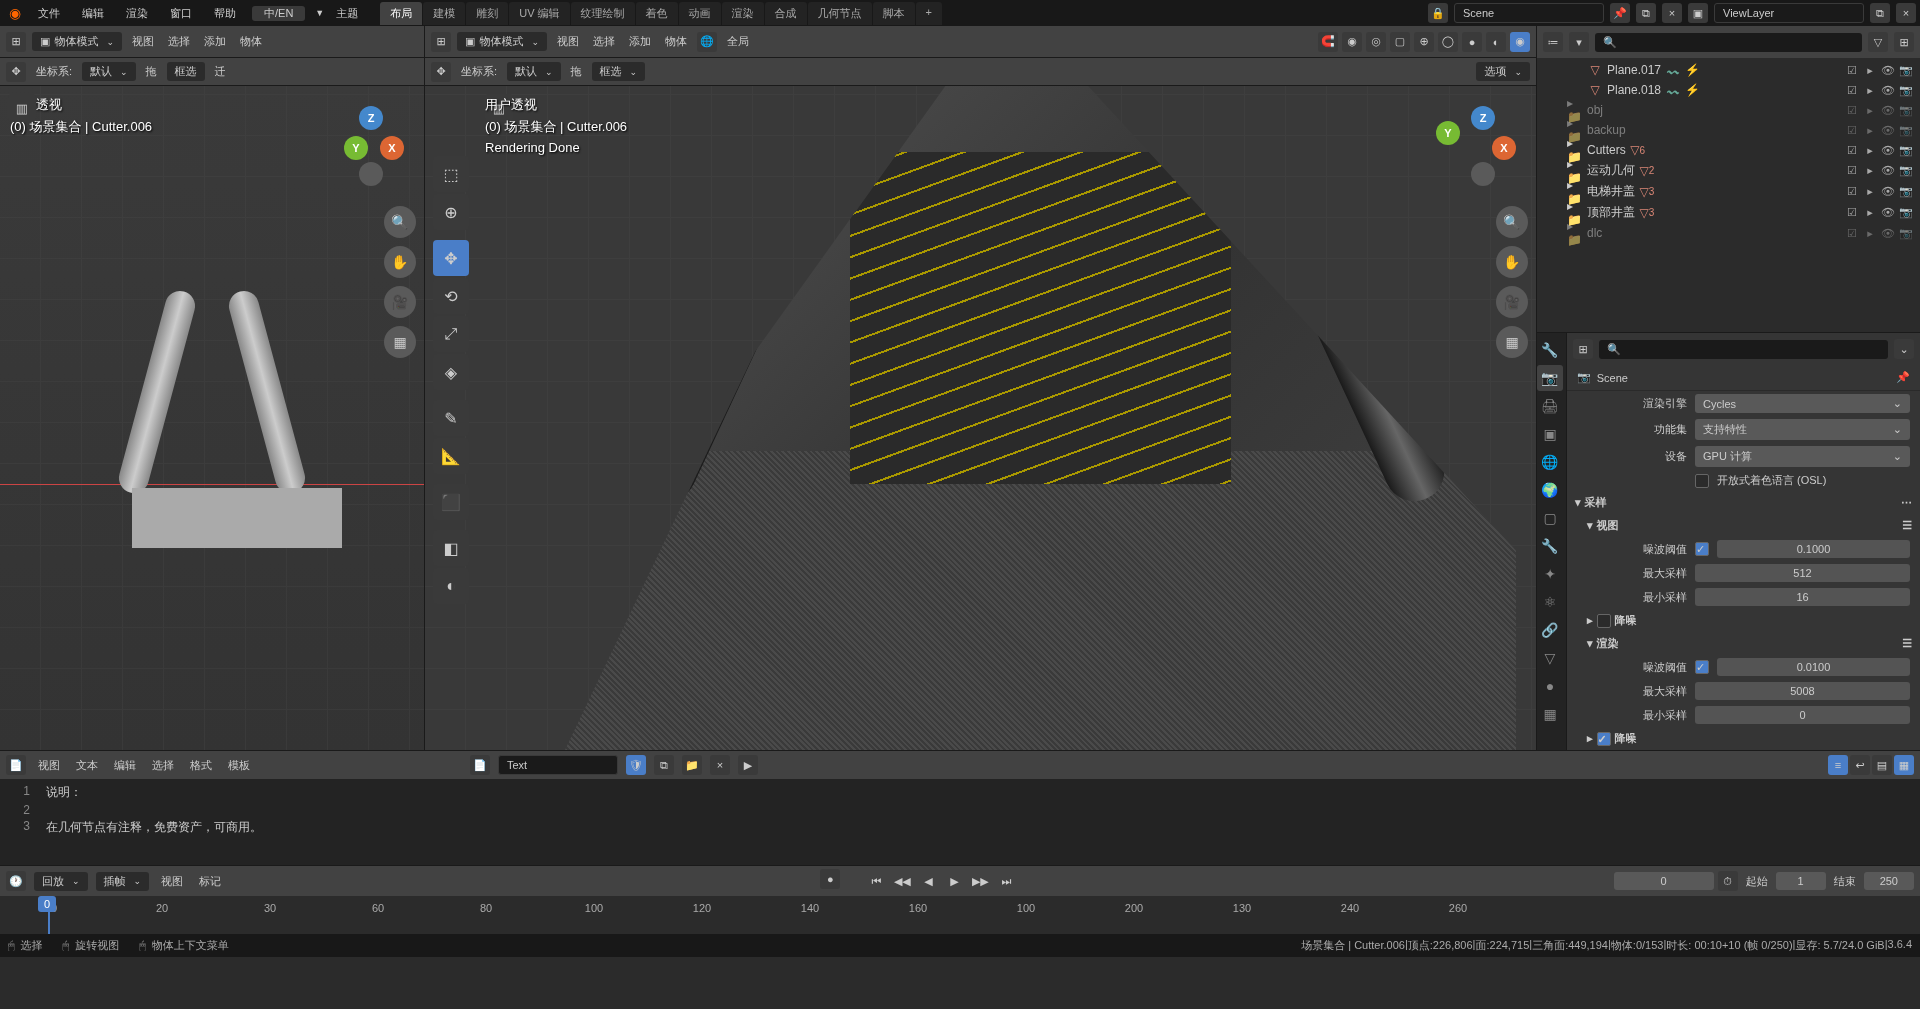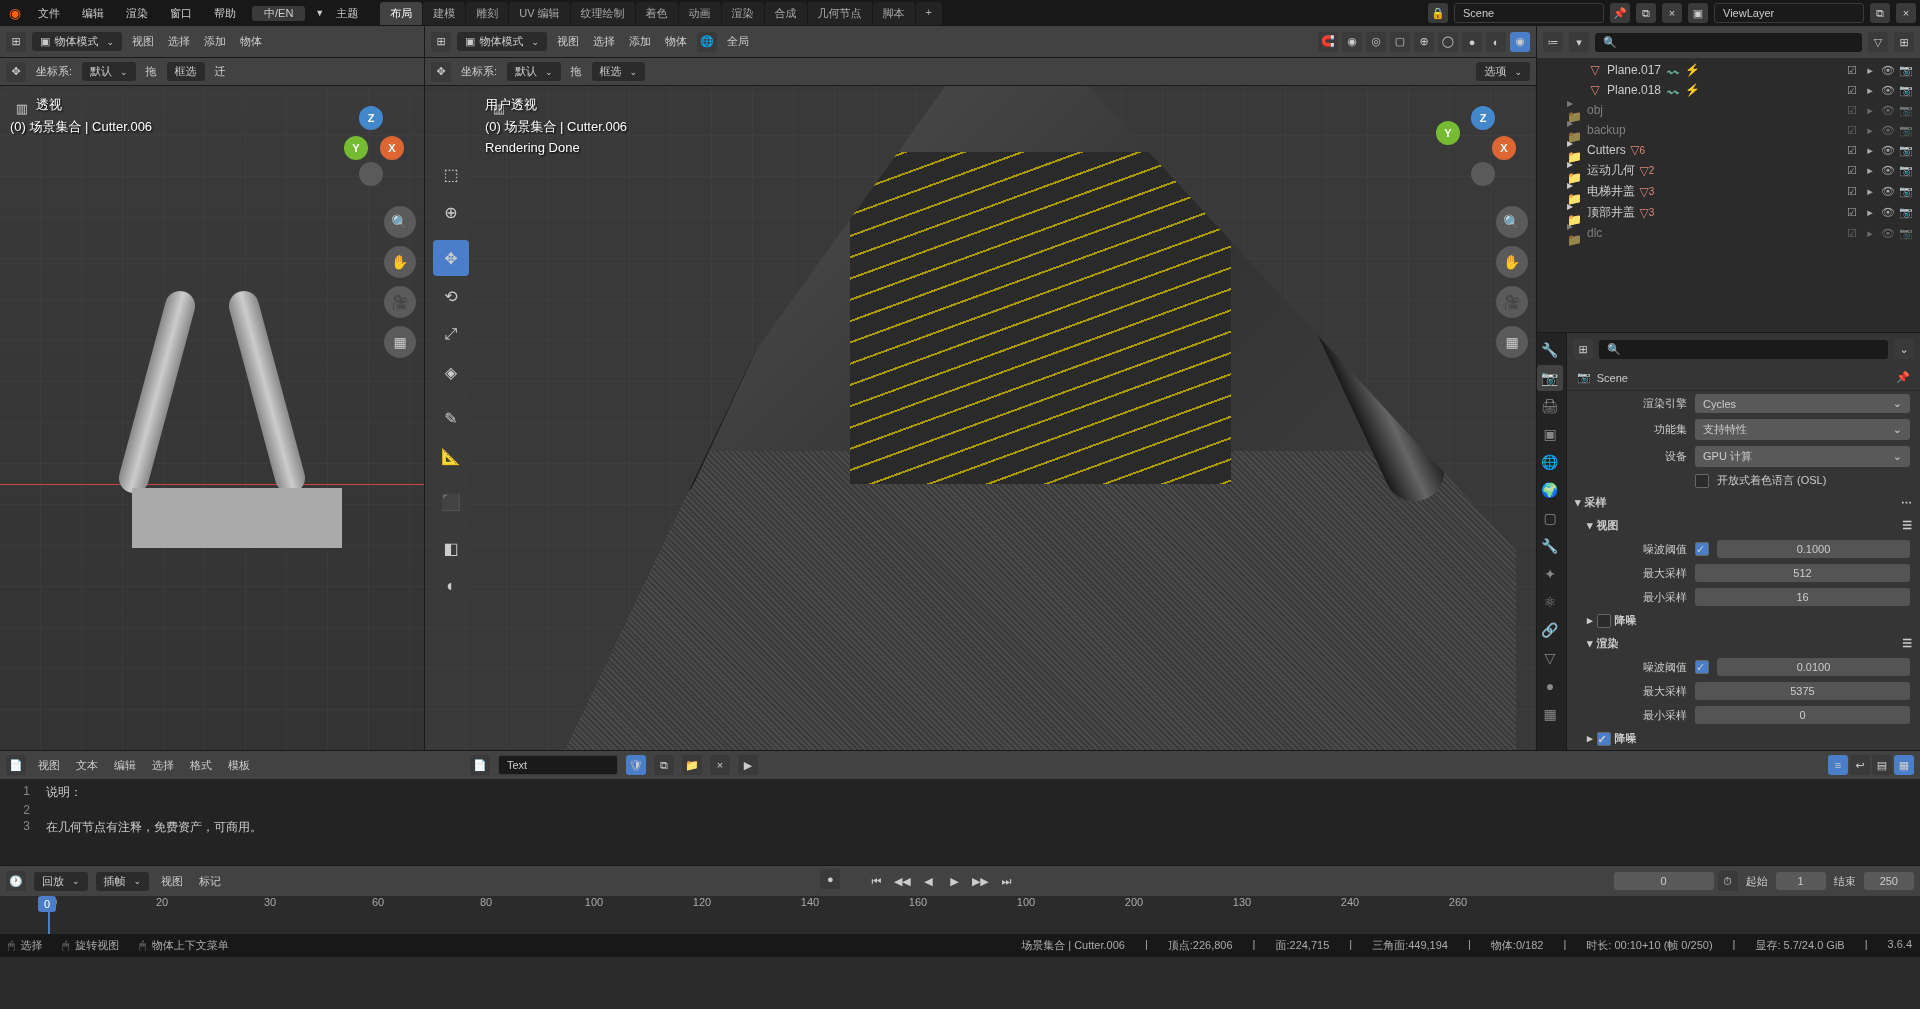--- a/index.html
+++ b/index.html
@@ -78,30 +78,30 @@
 .text-content { padding: 4px 10px; font-family: monospace; font-size: 12px; }
 .text-row { display: flex; gap: 16px; padding: 1px 0; }
 .text-ln { color: #888; width: 20px; text-align: right; }
 .text-footer { padding: 4px 10px; color: #aaa; }
 
 .timeline-area { height: 68px; background: #2b2b2b; border-top: 1px solid #1a1a1a; }
 .timeline-header { height: 30px; background: #424242; display: flex; align-items: center; padding: 0 6px; gap: 8px; }
 .playback-btns { display: flex; gap: 2px; margin: 0 auto; }
 .play-btn { width: 24px; height: 24px; display: flex; align-items: center; justify-content: center; cursor: pointer; }
 .timeline-ruler { height: 38px; background: #2b2b2b; position: relative; }
-.ruler-marks { display: flex; padding-top: 0; }
+.ruler-marks { display: flex; padding-top: 6px; }
 .ruler-mark { flex: 0 0 108px; text-align: center; font-size: 11px; color: #aaa; }
 .playhead { position: absolute; left: 48px; top: 0; bottom: 0; width: 2px; background: #4a7ec8; }
 .playhead-label { position: absolute; top: 0; left: -10px; background: #4a7ec8; padding: 2px 6px; border-radius: 3px; color: #fff; font-size: 11px; }
 .timeline-right { display: flex; align-items: center; gap: 4px; }
 .tl-num { background: #595959; padding: 3px 16px; border-radius: 3px; min-width: 50px; text-align: center; }
 
 .statusbar { height: 24px; background: #181818; display: flex; align-items: center; padding: 0 8px; gap: 20px; font-size: 11px; color: #aaa; }
 .status-item { display: flex; align-items: center; gap: 6px; }
-.status-right { margin-left: auto; display: flex; gap: 20px; }
+.status-right { margin-left: auto; display: flex; gap: 0; }
 
 .escalator-render { position: absolute; top: 0; left: 140px; right: 20px; bottom: 0; background: linear-gradient(135deg, #555 0%, #333 50%, #444 100%); clip-path: polygon(40% 0%, 55% 0%, 100% 70%, 100% 100%, 0% 100%, 20% 40%); }
 .escalator-steps { position: absolute; top: 10%; left: 30%; right: 30%; height: 50%; background: repeating-linear-gradient(160deg, #2a2a2a 0, #2a2a2a 18px, #aa9900 18px, #aa9900 20px); }
 .escalator-floor { position: absolute; bottom: 0; left: 0; right: 0; height: 45%; background: repeating-linear-gradient(45deg, #4a4a4a 0, #4a4a4a 2px, #3a3a3a 2px, #3a3a3a 4px); }
 .escalator-rail { position: absolute; top: 5%; width: 60px; height: 60%; background: linear-gradient(90deg, #1a1a1a, #666, #1a1a1a); border-radius: 30px; }
 .escalator-rail.left { left: 15%; transform: rotate(25deg); }
 .escalator-rail.right { right: 15%; transform: rotate(-25deg); }
 
 .mini-escalator { position: absolute; top: 50%; left: 50%; transform: translate(-50%, -50%); width: 180px; height: 260px; }
 .mini-rail { position: absolute; top: 0; width: 30px; height: 80%; background: linear-gradient(90deg, #888, #ccc, #888); border-radius: 15px; }
@@ -521,21 +521,21 @@
         <div class="prop-row">
           <span class="prop-label">噪波阈值</span>
           <span class="prop-check checked">✓</span>
           <div class="prop-value num">
               <span>0.0100</span>
             </div>
         </div>
         <div class="prop-row">
           <span class="prop-label">最大采样</span>
           <div class="prop-value num">
-              <span>5375</span>
+              <span>5008</span>
             </div>
         </div>
         <div class="prop-row">
           <span class="prop-label">最小采样</span>
           <div class="prop-value num">
               <span>0</span>
             </div>
         </div>
         <div class="prop-section" style="padding-left:20px">
             <span>▸</span>
@@ -658,21 +658,21 @@
     </div>
   <div class="status-right">
     <span>场景集合 | Cutter.006</span>
     <span>|</span>
     <span>顶点:226,806</span>
     <span>|</span>
     <span>面:224,715</span>
     <span>|</span>
     <span>三角面:449,194</span>
     <span>|</span>
-    <span>物体:0/182</span>
+    <span>物体:0/153</span>
     <span>|</span>
     <span>时长: 00:10+10 (帧 0/250)</span>
     <span>|</span>
     <span>显存: 5.7/24.0 GiB</span>
     <span>|</span>
     <span>3.6.4</span>
   </div>
 </div>
 
 </body></html>

